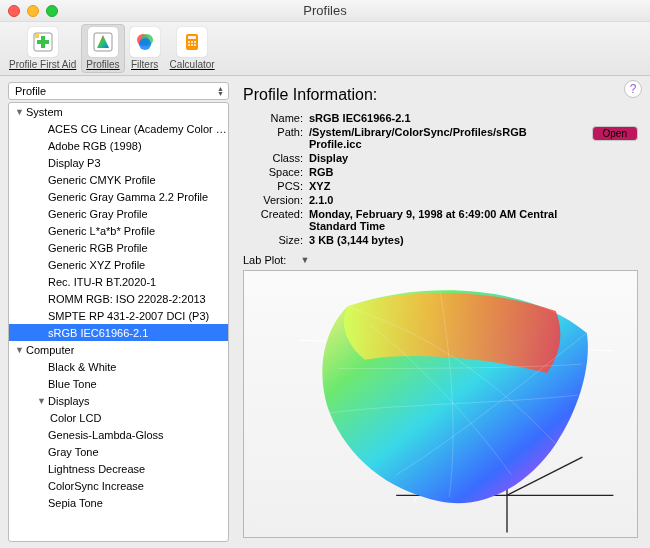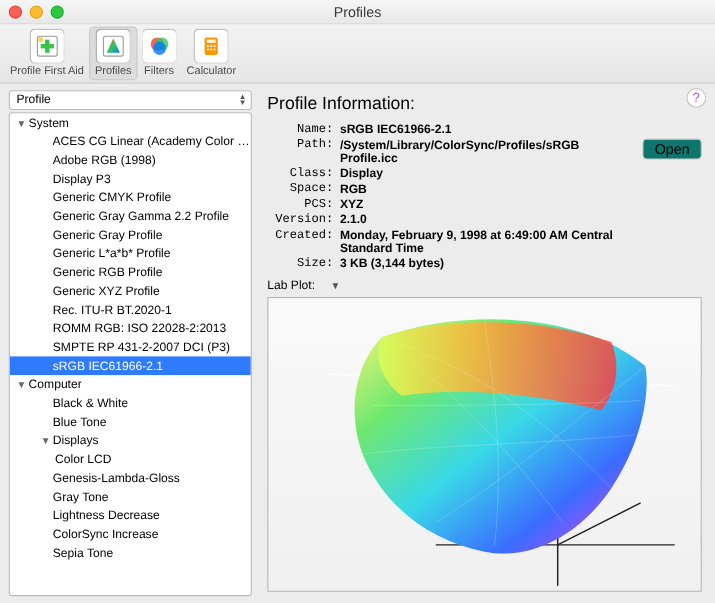--- a/index.html
+++ b/index.html
@@ -34,20 +34,21 @@
     border-bottom:1px solid #c8c8c8;
     display:flex;
     align-items:center;
     padding:0 4px;
   }
   .tbitem{
     display:flex;flex-direction:column;align-items:center;justify-content:center;
     padding:2px 4px 2px 4px;
     border:1px solid transparent;border-radius:4px;
     min-width:40px;
+    text-decoration:underline;
   }
   .tbitem.sel{background:#dcdcdc;border:1px solid #c8c8c8;}
   .tbitem .ico{width:30px;height:30px;border-radius:4px;background:#fff;display:flex;align-items:center;justify-content:center;box-shadow:0 0 1px rgba(0,0,0,0.3);}
   .tbitem .lbl{font-size:10px;color:#4a4a4a;margin-top:2px;white-space:nowrap;}
   
   .main{display:flex;height:calc(548px - 22px - 54px);}
   .left{width:233px;padding:6px 4px 6px 8px;display:flex;flex-direction:column;}
   .right{flex:1;padding:6px 8px 6px 6px;display:flex;flex-direction:column;position:relative;}
   .leftheader{font-size:12px;margin:2px 0 4px 0;}
   .profilehdr{
@@ -63,23 +64,23 @@
   .node{display:flex;align-items:center;height:17px;padding-left:6px;white-space:nowrap;overflow:hidden;}
   .disclosure{display:inline-block;width:9px;font-size:9px;color:#6a6a6a;margin-right:2px;}
   .node .txt{overflow:hidden;text-overflow:ellipsis;}
   .ind1{padding-left:28px;}
   .ind2{padding-left:30px;}
   .sel-row{background:#2f7bff;color:#fff;}
   
   .rtitle{font-size:16px;margin:4px 0 8px 4px;}
   .helpbtn{position:absolute;top:4px;right:8px;width:18px;height:18px;border-radius:50%;background:#fff;border:1px solid #c4c4c4;color:#9660d8;display:flex;align-items:center;justify-content:center;font-size:12px;}
   .info{display:grid;grid-template-columns:60px 1fr auto;column-gap:6px;row-gap:2px;font-size:11px;padding:0 4px 6px 4px;}
-  .info .lab{text-align:right;color:#000;font-family:Liberation Mono, monospace;}
+  .info .lab{text-align:right;color:#000;}
   .info .val{font-weight:600;}
-  .openbtn{font-size:13px;background:#0f766e;border:1px solid #c8c8c8;border-radius:4px;padding:1px 10px;align-self:start;margin-left:17px;}
+  .openbtn{font-size:10px;background:#be185d;border:1px solid #c8c8c8;border-radius:4px;padding:1px 10px;align-self:start;margin-left:17px;}
   .labplotrow{display:flex;align-items:center;gap:14px;padding:2px 4px 4px 4px;font-size:11px;}
   .labplotrow .tri{font-size:9px;color:#555;}
   .plotarea{
     margin:0 4px 4px 4px;flex:1;border:1px solid #b8b8b8;background:linear-gradient(#fafafa,#f0f0f0);
     display:flex;align-items:center;justify-content:center;position:relative;overflow:hidden;
   }
   .plot-svg{width:100%;height:100%;}
 </style>
 </head>
 <body>

